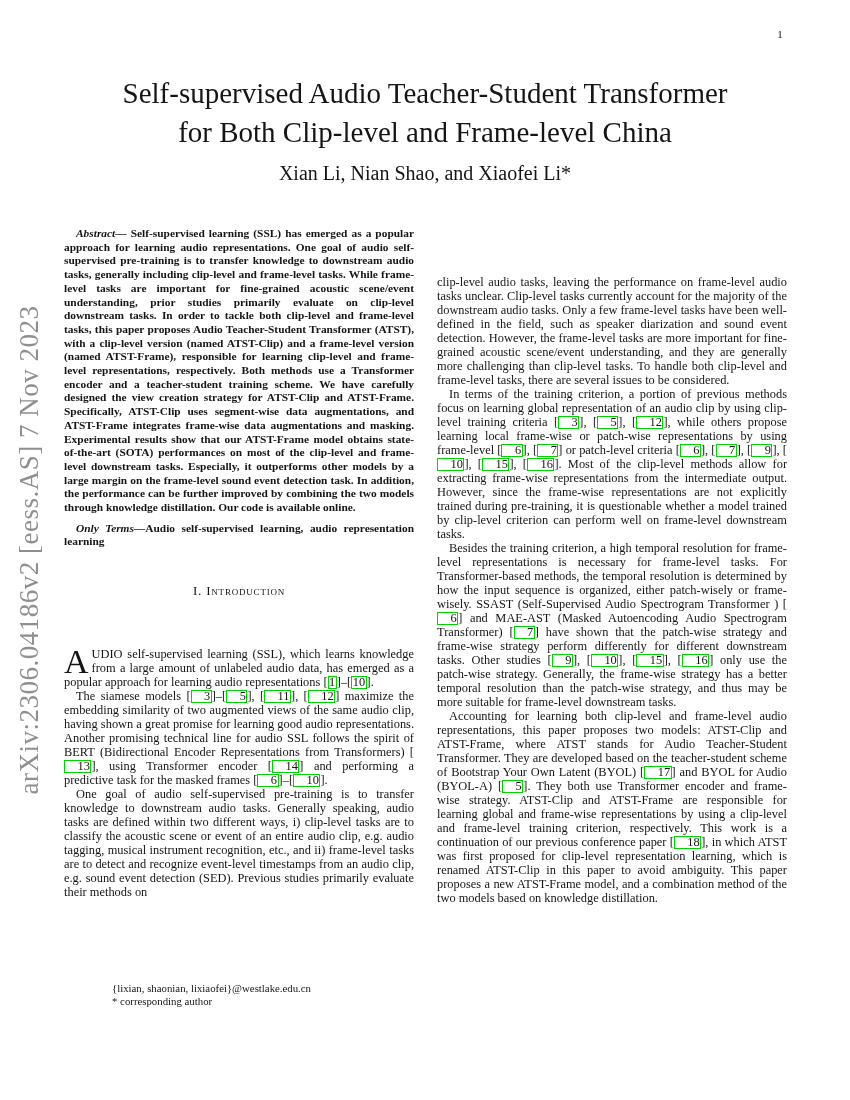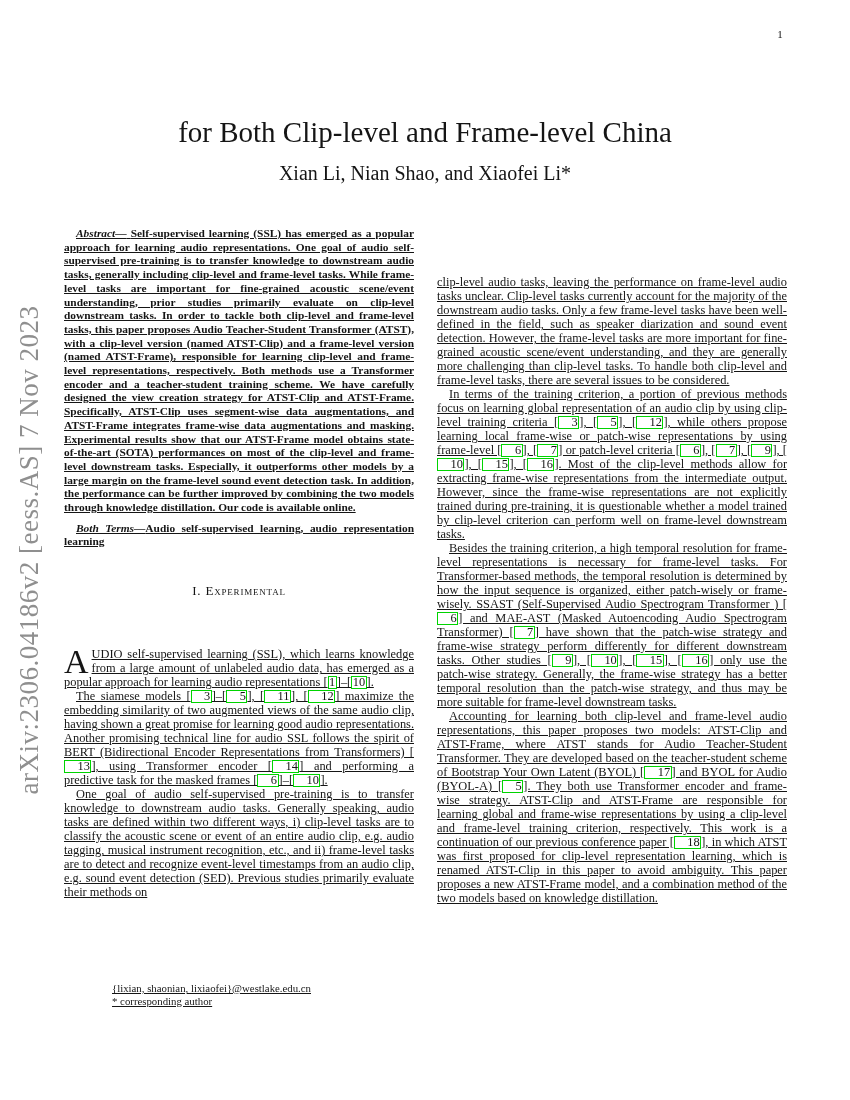--- a/index.html
+++ b/index.html
@@ -26,21 +26,21 @@
     margin:0;font-weight:normal;
     font-size:29px;line-height:39px;text-align:center;
   }
   .authors{
     position:absolute;left:0;top:162px;width:850px;
     font-size:20px;text-align:center;
   }
   .col{position:absolute;top:227px;width:350px;}
   .col-left{left:64px;}
   .col-right{left:437px;}
-  p{margin:0;text-decoration:underline;}
+  p{margin:0;}
   .abstract,.index-terms{
     font-weight:bold;
     font-size:11.4px;line-height:13.7px;
     text-align:justify;text-indent:12px;
   }
   .index-terms{margin-top:7px;}
   .lbl{font-style:italic;}
   .section-heading{
     margin:34px 0 10px 0;
     font-size:13px;font-weight:normal;
@@ -75,30 +75,30 @@
 </style>
 </head>
 <body>
 
 <div class="page">
 
   <div class="page-number">1</div>
 
   <div class="watermark">arXiv:2306.04186v2  [eess.AS]  7 Nov 2023</div>
 
-  <h1 class="title"><br><span>for Both Clip-level and Frame-level China</span></h1>
+  <h1 class="title"><span>Self-supervised Audio Teacher-Student Transformer</span><br><span>for Both Clip-level and Frame-level China</span></h1>
 
   <div class="authors">Xian Li, Nian Shao, and Xiaofei Li*</div>
 
   <div class="col col-left">
     <p class="abstract"><span class="lbl">Abstract—</span> <span>Self-supervised learning (SSL) has emerged as a popular approach for learning audio representations. One goal of audio self-supervised pre-training is to transfer knowledge to downstream audio tasks, generally including clip-level and frame-level tasks. While frame-level tasks are important for fine-grained acoustic scene/event understanding, prior studies primarily evaluate on clip-level downstream tasks. In order to tackle both clip-level and frame-level tasks, this paper proposes Audio Teacher-Student Transformer (ATST), with a clip-level version (named ATST-Clip) and a frame-level version (named ATST-Frame), responsible for learning clip-level and frame-level representations, respectively. Both methods use a Transformer encoder and a teacher-student training scheme. We have carefully designed the view creation strategy for ATST-Clip and ATST-Frame. Specifically, ATST-Clip uses segment-wise data augmentations, and ATST-Frame integrates frame-wise data augmentations and masking. Experimental results show that our ATST-Frame model obtains state-of-the-art (SOTA) performances on most of the clip-level and frame-level downstream tasks. Especially, it outperforms other models by a large margin on the frame-level sound event detection task. In addition, the performance can be further improved by combining the two models through knowledge distillation. Our code is available online.</span></p>
 
-    <p class="index-terms"><span class="lbl">Both Terms—</span><span>Audio self-supervised learning, audio representation learning</span></p>
+    <p class="index-terms"><span class="lbl">Only Terms—</span><span>Audio self-supervised learning, audio representation learning</span></p>
 
-    <h2 class="section-heading">I. Experimental</h2>
+    <h2 class="section-heading">I. Introduction</h2>
 
     <p class="body noindent"><span class="dropcap">A</span><span>UDIO self-supervised learning (SSL), which learns knowledge from a large amount of unlabeled audio data, has emerged as a popular approach for learning audio representations [<span class="cite">1</span>]–[<span class="cite">10</span>].</span></p>
 
     <p class="body">The siamese models [<span class="cite">3</span>]–[<span class="cite">5</span>], [<span class="cite">11</span>], [<span class="cite">12</span>] maximize the embedding similarity of two augmented views of the same audio clip, having shown a great promise for learning good audio representations. Another promising technical line for audio SSL follows the spirit of BERT (Bidirectional Encoder Representations from Transformers) [<span class="cite">13</span>], using Transformer encoder [<span class="cite">14</span>] and performing a predictive task for the masked frames [<span class="cite">6</span>]–[<span class="cite">10</span>].</p>
 
     <p class="body">One goal of audio self-supervised pre-training is to transfer knowledge to downstream audio tasks. Generally speaking, audio tasks are defined within two different ways, i) clip-level tasks are to classify the acoustic scene or event of an entire audio clip, e.g. audio tagging, musical instrument recognition, etc., and ii) frame-level tasks are to detect and recognize event-level timestamps from an audio clip, e.g. sound event detection (SED). Previous studies primarily evaluate their methods on</p>
   </div>
 
   <div class="col col-right">
     <p class="body noindent">clip-level audio tasks, leaving the performance on frame-level audio tasks unclear. Clip-level tasks currently account for the majority of the downstream audio tasks. Only a few frame-level tasks have been well-defined in the field, such as speaker diarization and sound event detection. However, the frame-level tasks are more important for fine-grained acoustic scene/event understanding, and they are generally more challenging than clip-level tasks. To handle both clip-level and frame-level tasks, there are several issues to be considered.</p>

